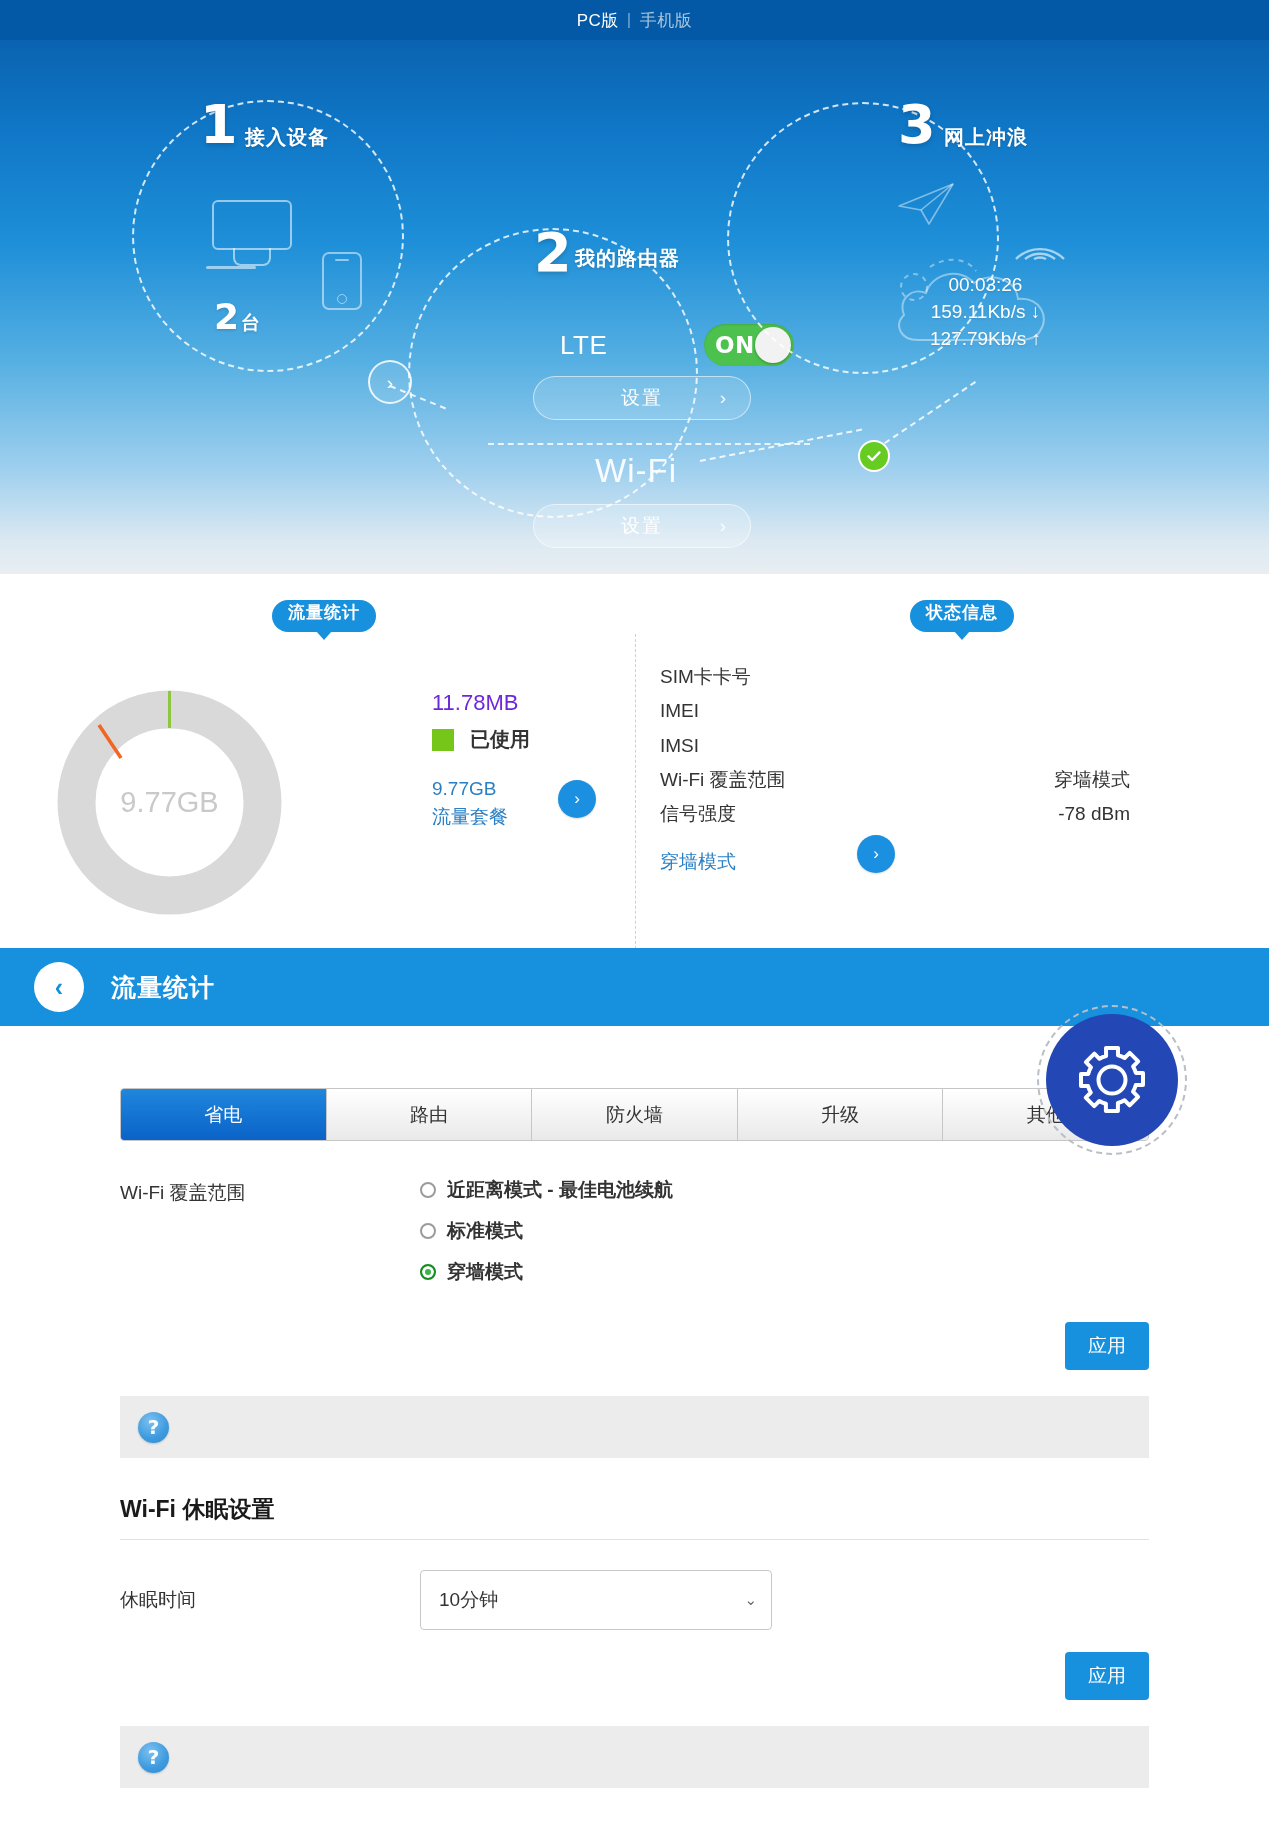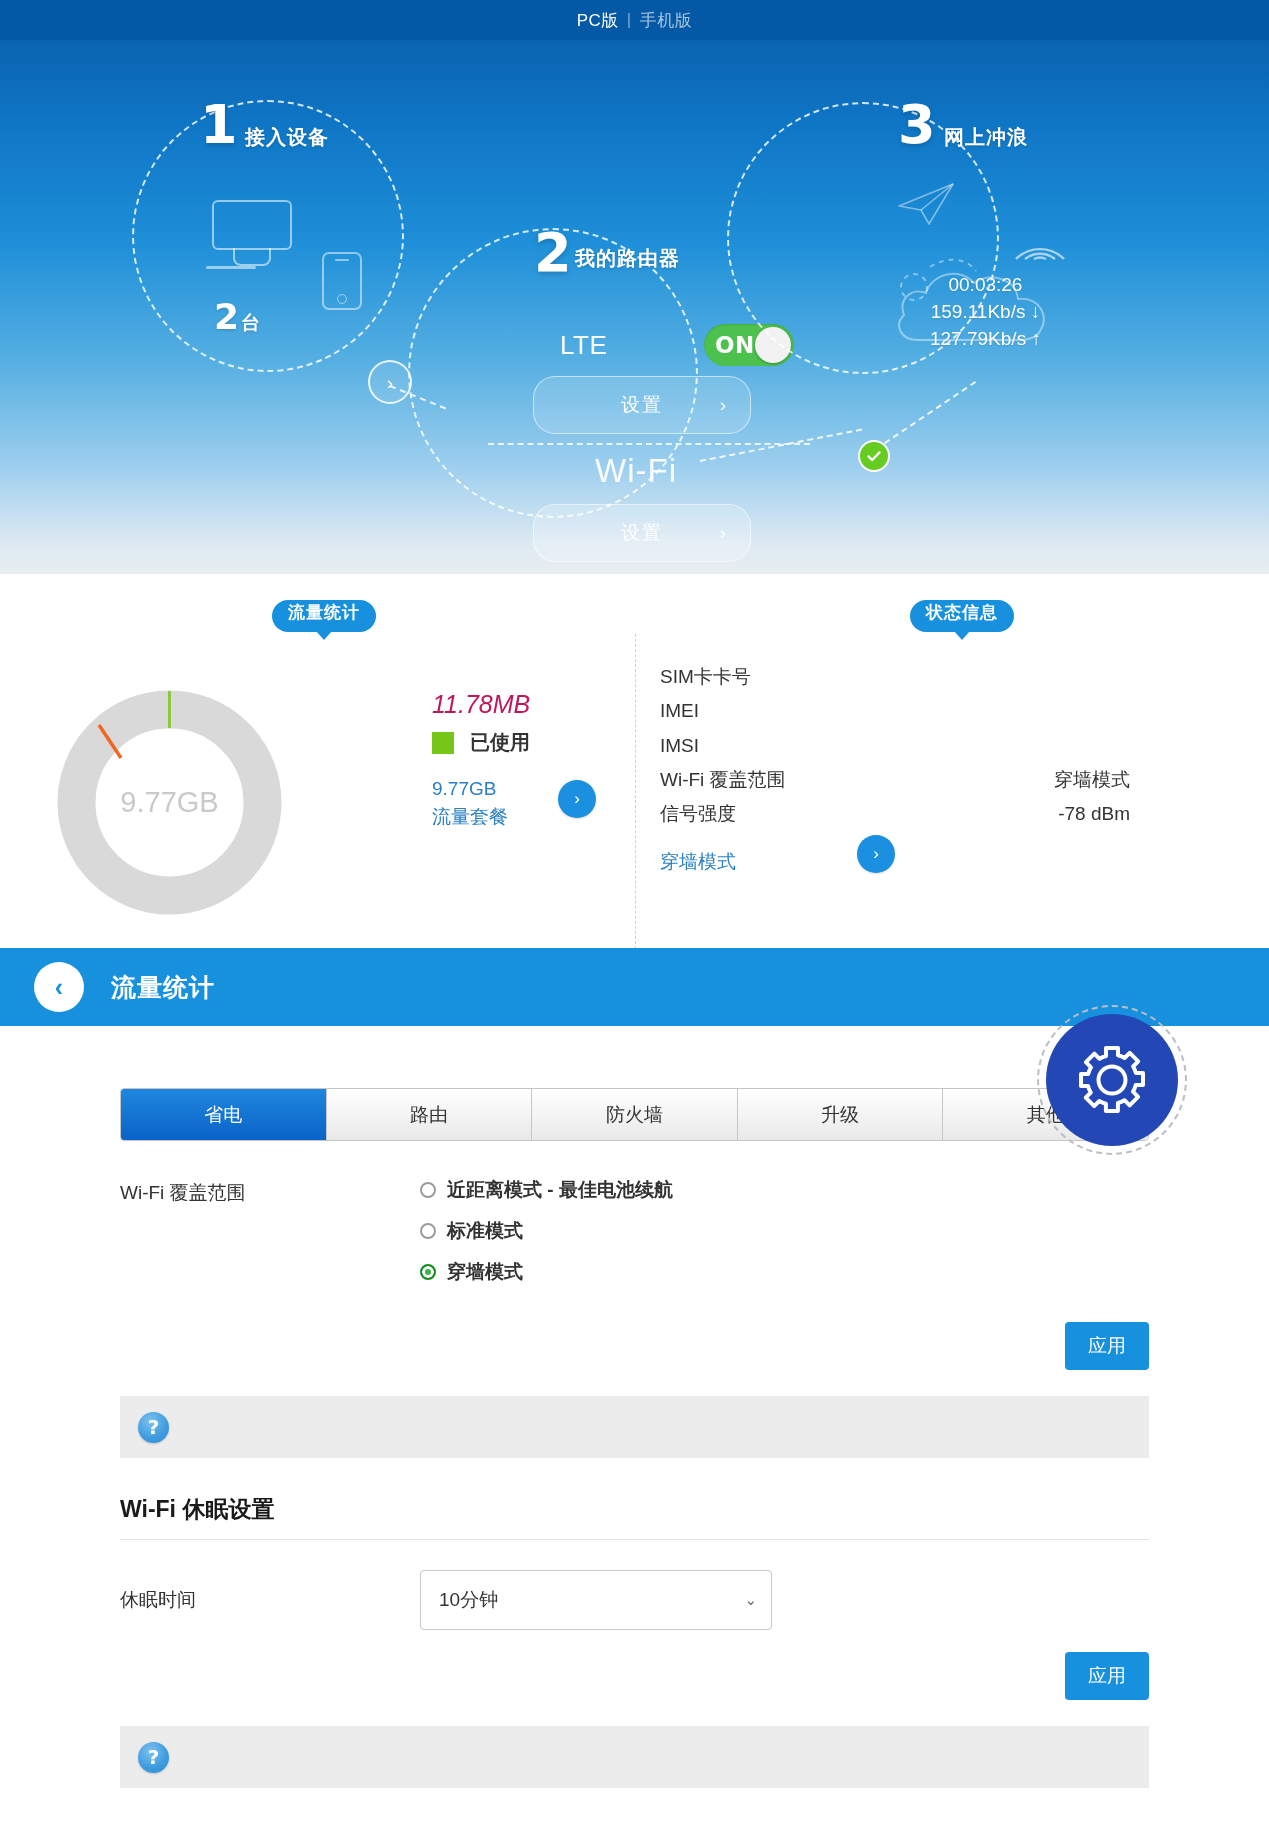--- a/index.html
+++ b/index.html
@@ -152,21 +152,21 @@
     font-family: "DejaVu Sans", sans-serif;
   }
   .toggle .knob {
     position: absolute; right: 3px; top: 3px;
     width: 36px; height: 36px; border-radius: 50%;
     background: #f2f2f2;
     box-shadow: 0 1px 3px rgba(0,0,0,.28);
   }
   .pill {
     position: absolute;
-    width: 218px; height: 58px;
+    width: 218px; height: 44px;
     border-radius: 22px;
     border: 1px solid rgba(255,255,255,.55);
     background: rgba(255,255,255,.14);
     display: flex; align-items: center; justify-content: center;
     color: #fff; font-size: 19px; letter-spacing: 2px;
   }
   .pill .chev {
     position: absolute; right: 22px; font-size: 19px; opacity: .9;
   }
   #pill-lte  { left: 533px; top: 336px; }
@@ -255,21 +255,21 @@
 
   .donut-center {
     position: absolute;
     left: 0; top: 0; width: 245px; height: 245px;
     display: flex; align-items: center; justify-content: center;
     font-size: 29px; color: #c9c9c9;
     font-family: "Liberation Sans", sans-serif;
   }
 
   .usedblock { position: absolute; left: 432px; top: 710px; }
-  .usedblock .amt { font-size: 25px; color: #be185d; font-family: "Liberation Sans", sans-serif; font-style: italic; }
+  .usedblock .amt { font-size: 22px; color: #6d28d9; font-family: "Liberation Sans", sans-serif; }
   .usedblock .legend { display: flex; align-items: center; margin-top: 10px; font-weight: bold; }
   .usedblock .sw { width: 22px; height: 22px; background: #76c61a; }
   .usedblock .lg { font-size: 20px; color: #333; margin-left: 16px; }
 
   .planblock { position: absolute; left: 432px; top: 795px; display: flex; align-items: center; }
   .planblock .txt { color: #2a7fc4; font-size: 19px; line-height: 1.45; }
   .bluecirc {
     width: 38px; height: 38px; border-radius: 50%;
     background: #1b8fe0;
     display: flex; align-items: center; justify-content: center;

